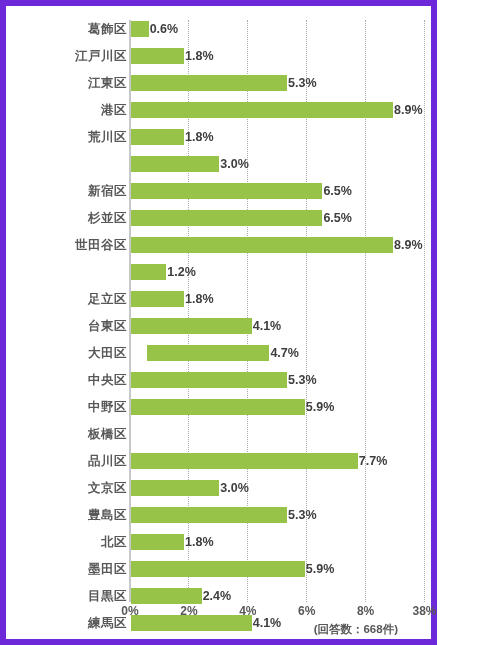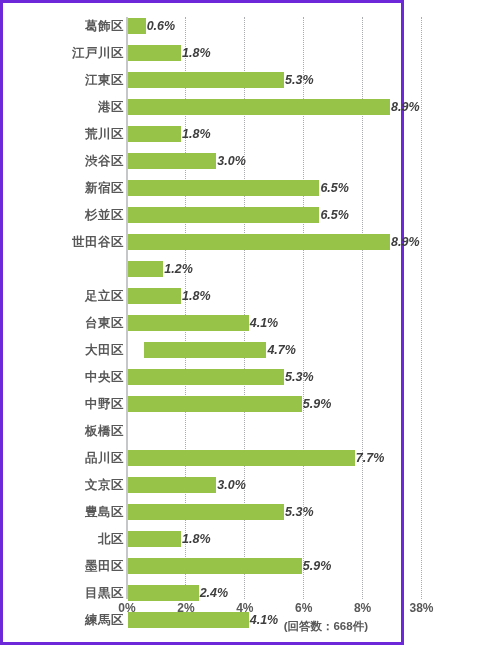--- a/index.html
+++ b/index.html
@@ -10,24 +10,24 @@
   }
   body {
     width: 500px;
     height: 645px;
     font-family: "Liberation Sans", "DejaVu Sans", sans-serif;
     overflow: hidden;
   }
 
   #chart-frame {
     position: relative;
-    width: 404px;
+    width: 437px;
     height: 645px;
     background: #ffffff;
-    border: 3px solid #6d28d9;
+    border: 6px solid #6d28d9;
   }
 
   
   #plot {
     position: absolute;
     left: 0;
     top: 0;
     width: 500px;
     height: 596px;
   }
@@ -75,21 +75,20 @@
     color: #585858;
     letter-spacing: 0.5px;
     white-space: nowrap;
     line-height: 14px;
   }
   .bar-wrap {
     position: absolute;
     left: 125px;
     top: 1px;
     height: 16px;
-    font-style: italic;
   }
   .bar {
     height: 16px;
     background: #96c348;
   }
   .bar-value {
     position: absolute;
     top: 0px;
     left: 100%;
     height: 16px;
@@ -175,21 +174,20 @@
           </div>
         </div>
         <div class="row">
           <div class="cat-label">荒川区</div>
           <div class="bar-wrap" style="width: 53.01px;">
             <div class="bar" style="width: 100%; background: rgb(150, 195, 72);"></div>
             <div class="bar-value">1.8%</div>
           </div>
         </div>
         <div class="row">
-          <div class="cat-label">渋谷区</div>
           <div class="bar-wrap" style="width: 88.35px;">
             <div class="bar" style="width: 100%; background: rgb(150, 195, 72);"></div>
             <div class="bar-value">3.0%</div>
           </div>
         </div>
         <div class="row">
           <div class="cat-label">新宿区</div>
           <div class="bar-wrap" style="width: 191.425px;">
             <div class="bar" style="width: 100%; background: rgb(150, 195, 72);"></div>
             <div class="bar-value">6.5%</div>

